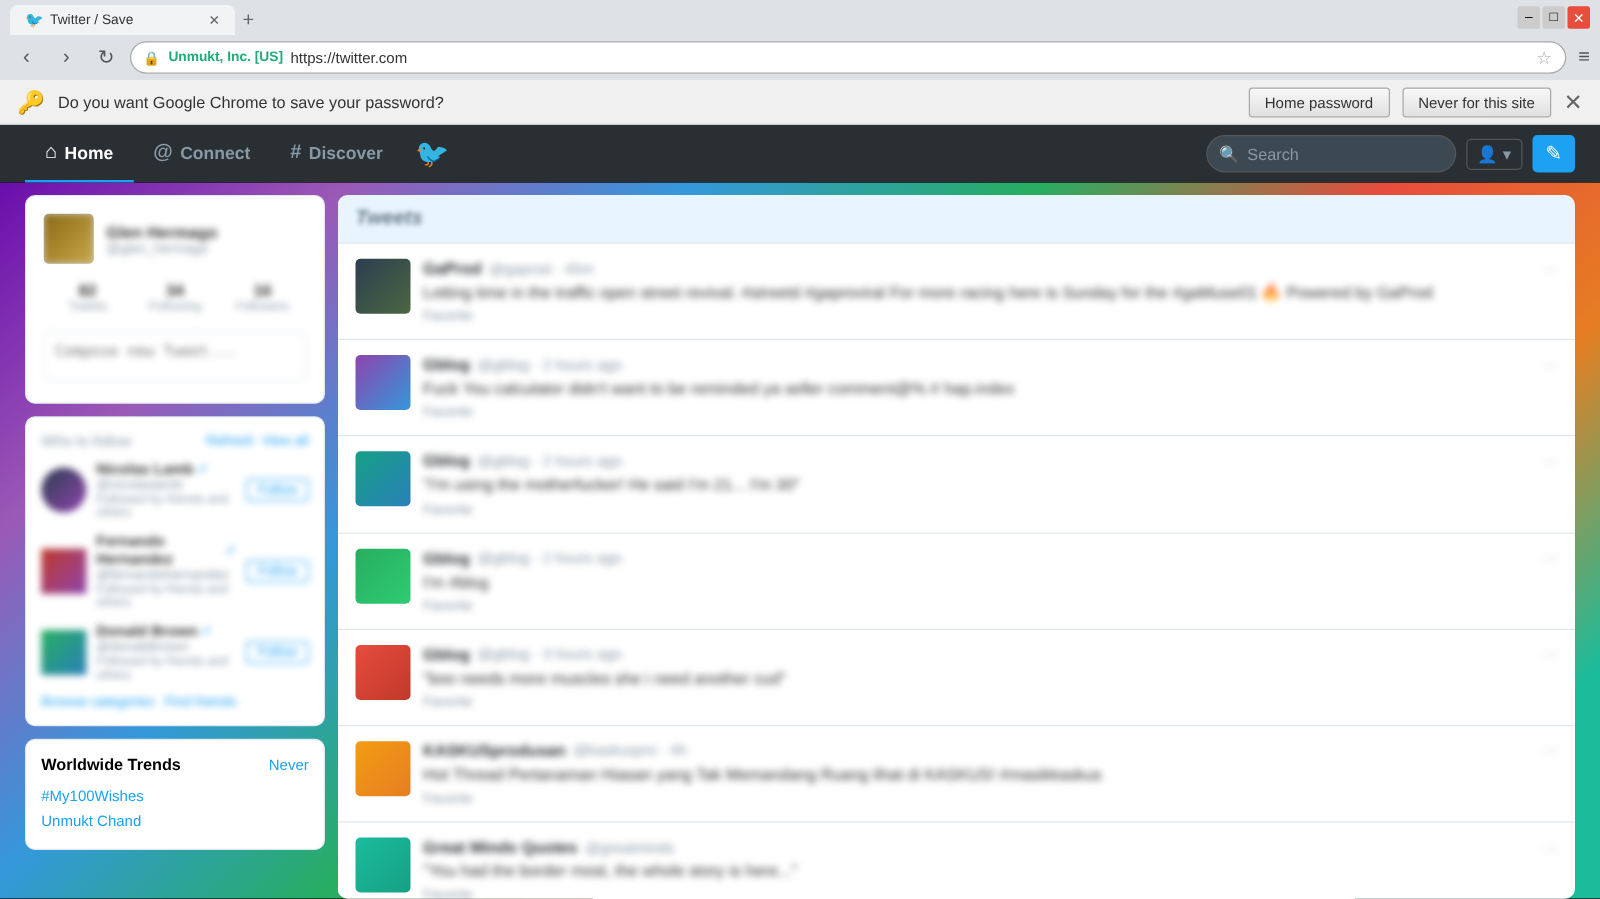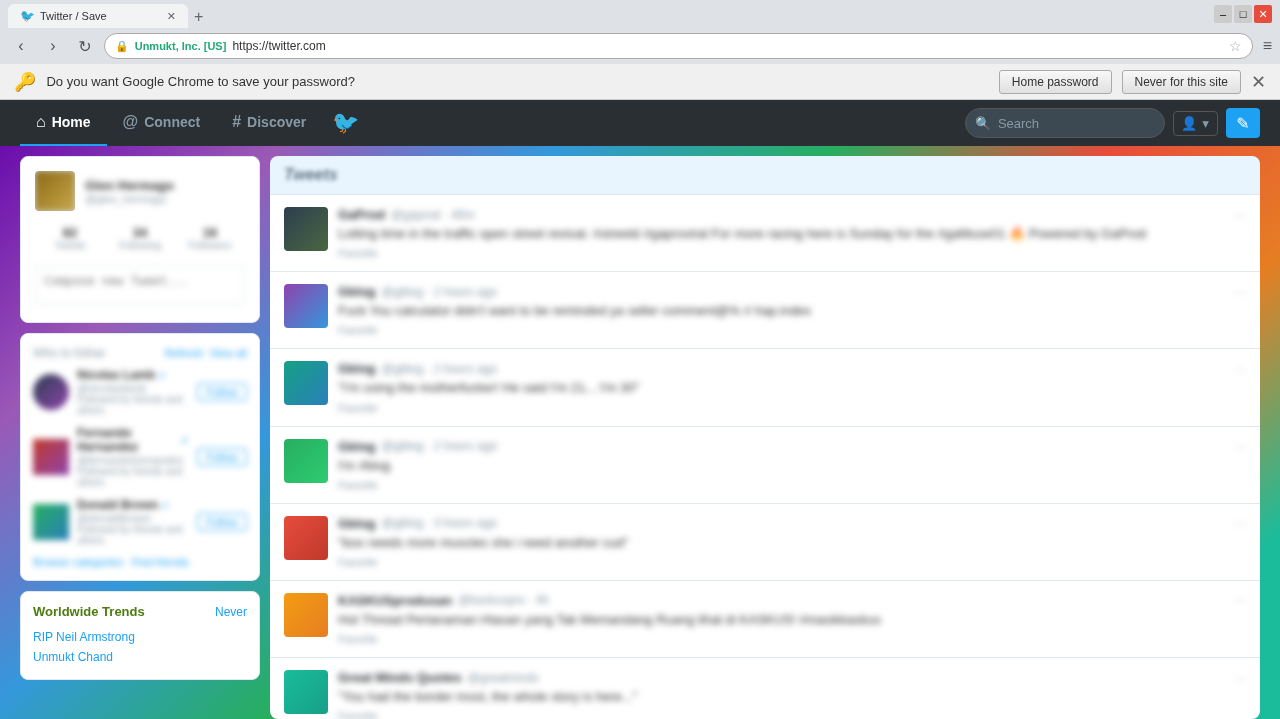--- a/index.html
+++ b/index.html
@@ -245,21 +245,21 @@
     .browse-links { font-size: 11px; color: #1da1f2; display: flex; gap: 8px; margin-top: 4px; cursor: pointer; }
 
     
     .trends-card {
       background: white;
       border-radius: 8px;
       padding: 12px;
       border: 1px solid #e1e8ed;
     }
     .trends-header { display: flex; align-items: center; margin-bottom: 8px; }
-    .trends-title { font-size: 13px; font-weight: bold; color: #4d7c0f; flex: 1; }
+    .trends-title { font-size: 13px; font-weight: bold; color: #000000; flex: 1; }
     .trends-change { font-size: 12px; color: #1da1f2; cursor: pointer; }
     .trend-item { font-size: 12px; color: #1da1f2; padding: 3px 0; cursor: pointer; }
 
     
     .tweets-panel {
       background: white;
       border-radius: 8px;
       margin: 10px 20px 0 10px;
       flex: 1;
       z-index: 1;
@@ -465,21 +465,21 @@
         <span>Browse categories</span>
         <span>Find friends</span>
       </div>
     </div>
 
     <div class="trends-card">
       <div class="trends-header">
         <span class="trends-title">Worldwide Trends</span>
         <span class="trends-change">Never</span>
       </div>
-      <div class="trend-item">RIP Neil Armstrong</div>
+      <div class="trend-item">#My100Wishes</div>
       <div class="trend-item">Unmukt Chand</div>
 
     </div>
 
   </div>
 
   <div class="tweets-panel" style="overflow-y:auto;">
     <div class="tweets-header">
       <span style="filter:blur(2px);">Tweets</span>
     </div>

